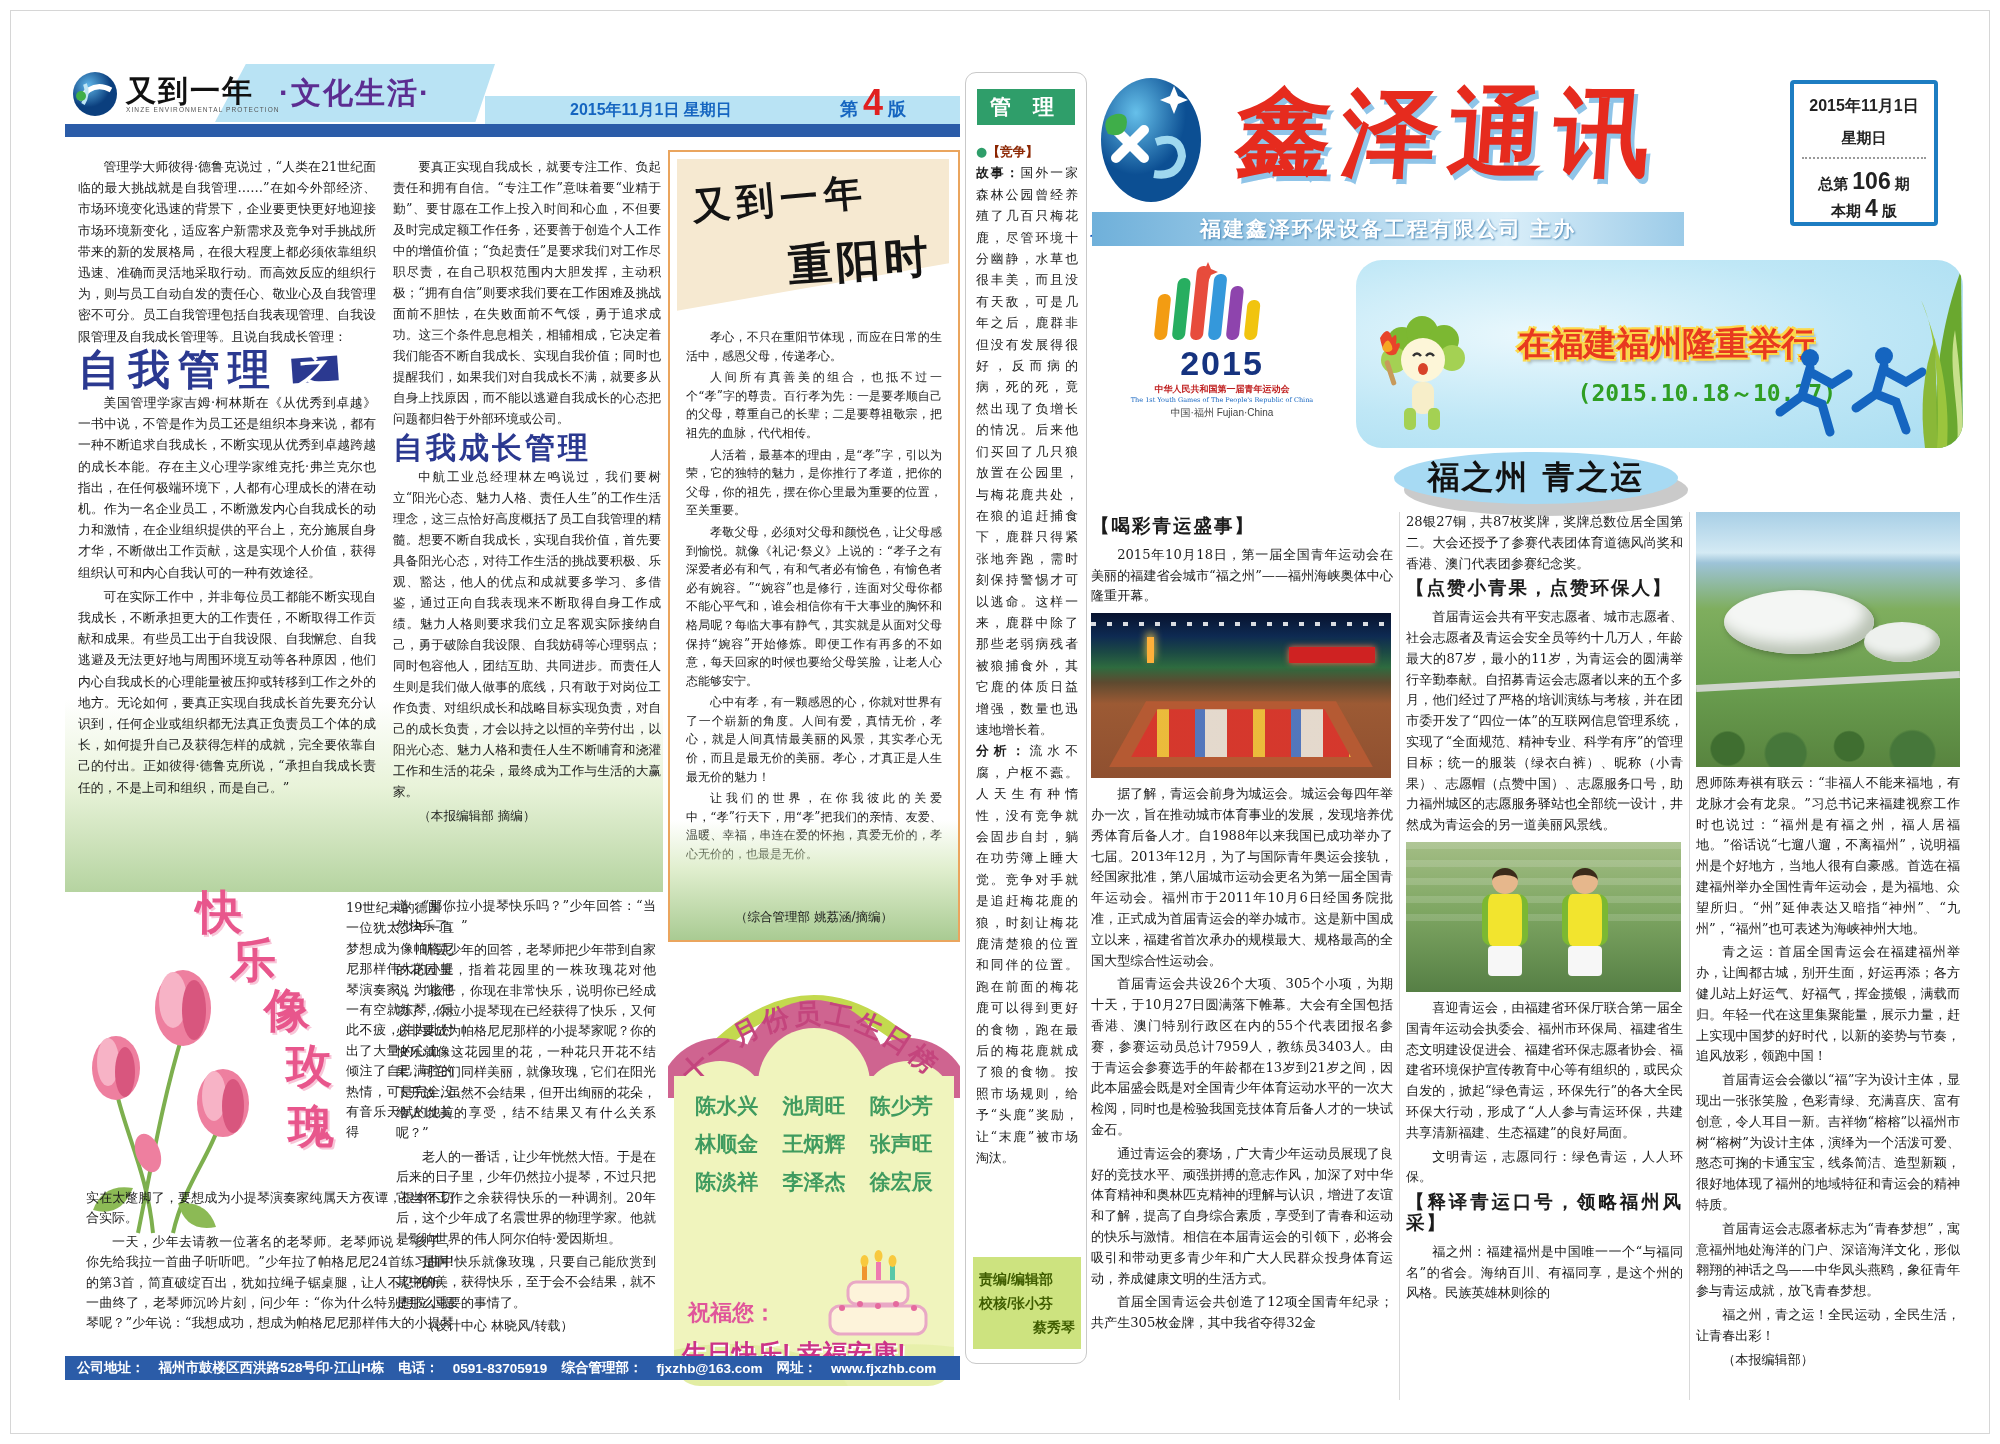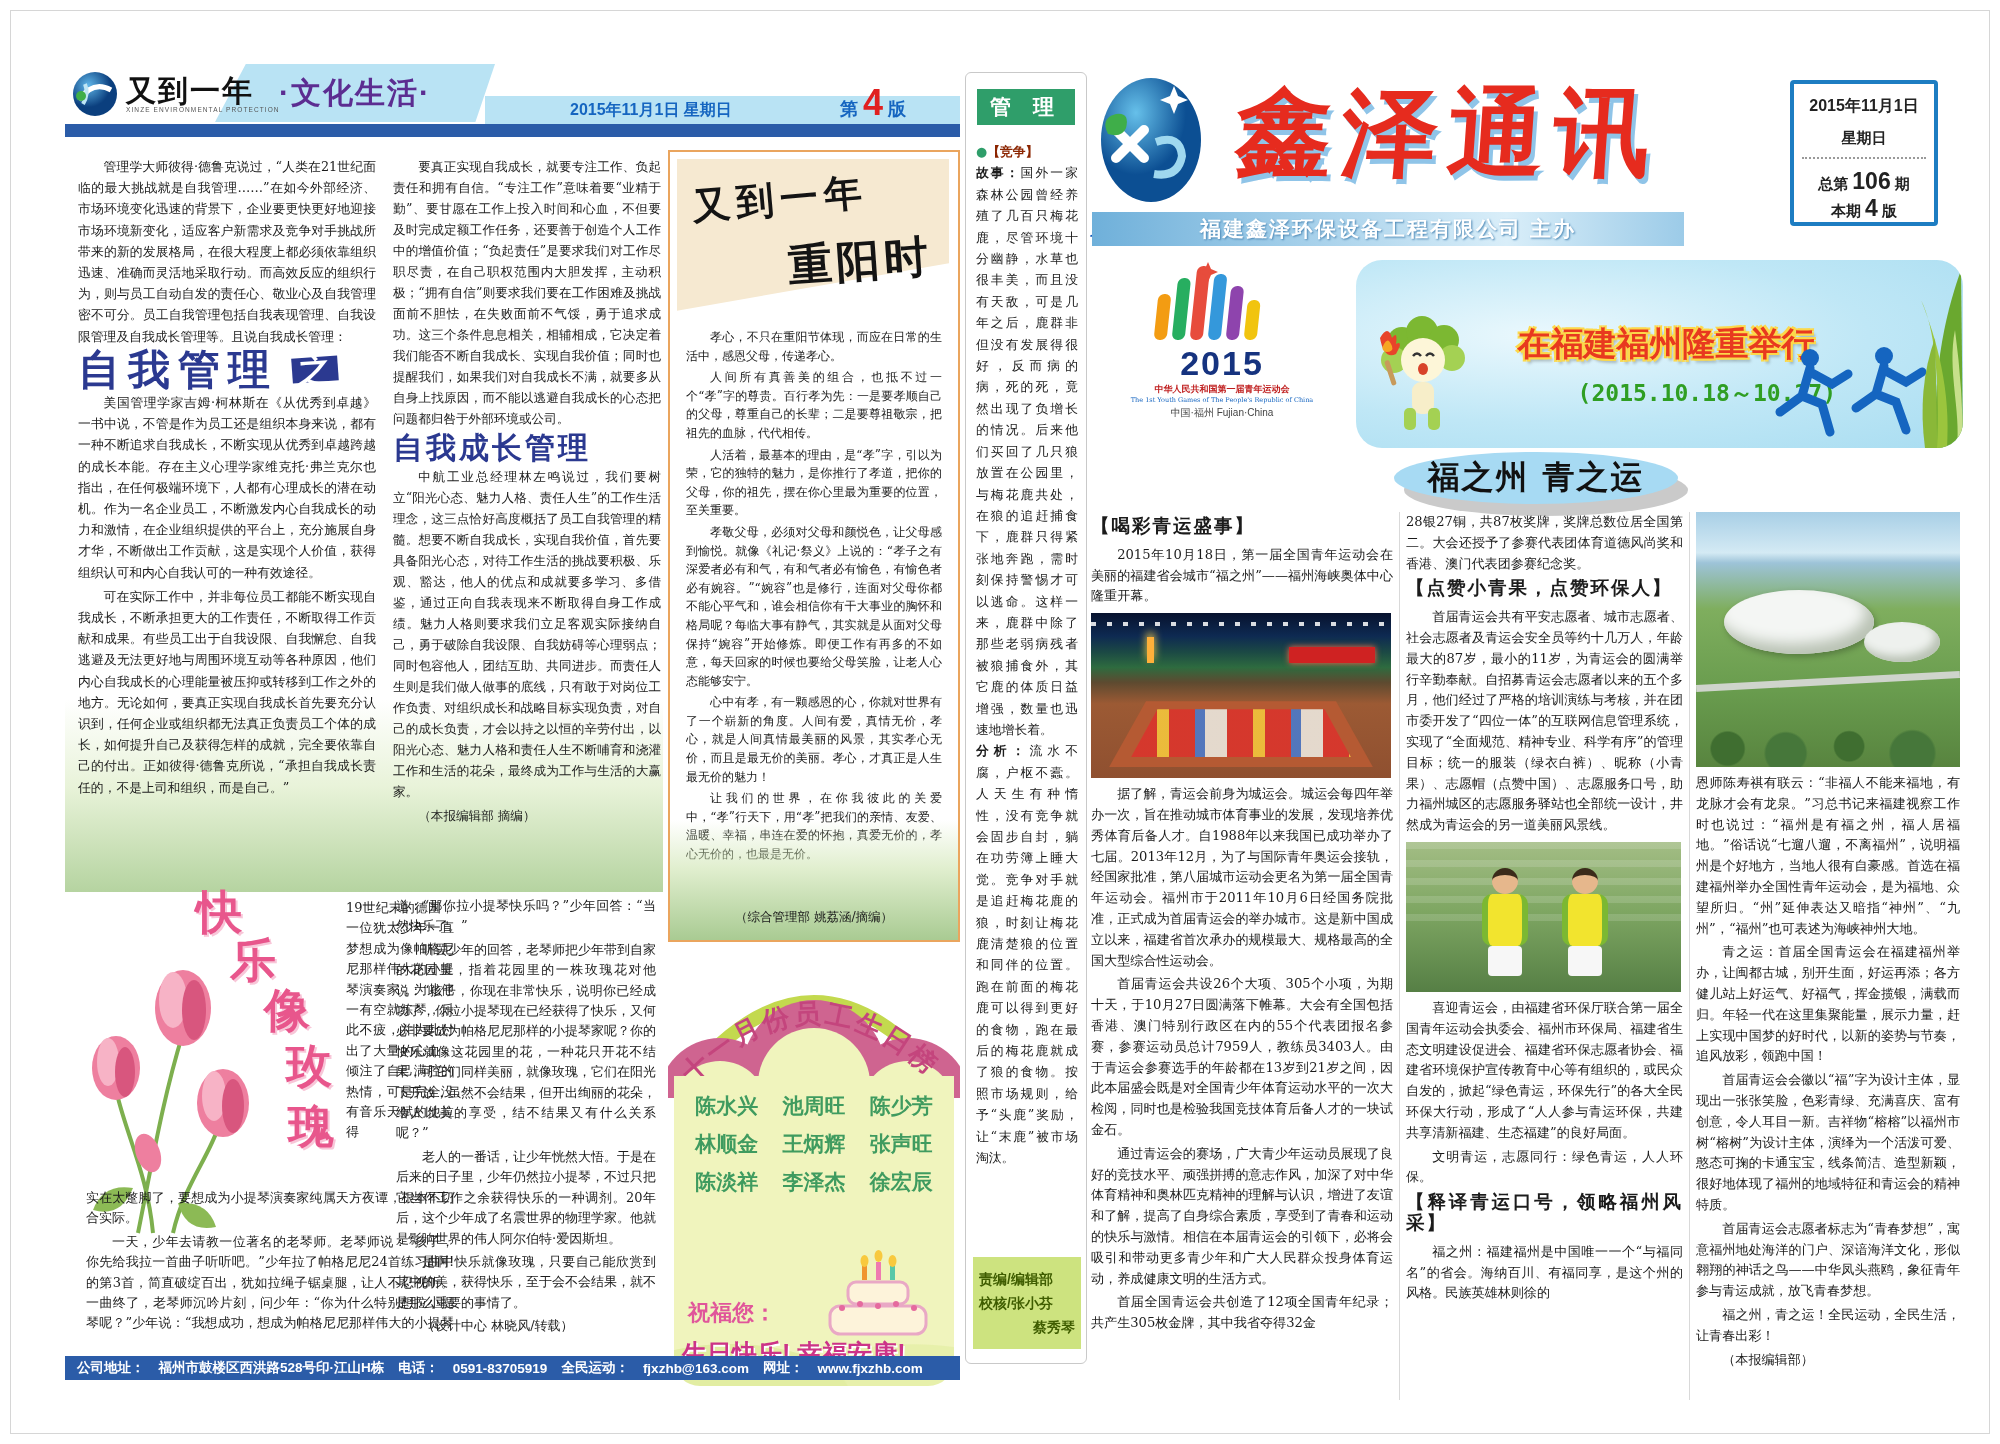--- a/index.html
+++ b/index.html
@@ -63,21 +63,21 @@
   .bday-names{margin:16px 10px 0;display:grid;grid-template-columns:repeat(3,1fr);row-gap:10px;column-gap:2px;}
   .bday-names span{font-family:"Liberation Sans",sans-serif;font-weight:bold;font-size:21px;color:#3f9b5f;text-align:center;}
   .bday-wish1{position:absolute;left:14px;bottom:58px;font-family:"Liberation Sans",sans-serif;font-weight:bold;font-size:22px;color:#e0559a;}
   .bday-wish2{position:absolute;left:8px;bottom:16px;font-family:"Liberation Sans",sans-serif;font-weight:900;font-size:25px;color:#cc3388;text-shadow:1.5px 1.5px 0 #fff;white-space:nowrap;}
   .cake{position:absolute;right:12px;bottom:46px;}
 
   .lp-footer{left:0px;top:1296px;width:895px;height:24px;background:#2b5ca8;color:#fff;
      font-family:"Liberation Sans",sans-serif;font-weight:bold;font-size:13.5px;display:flex;align-items:center;gap:14px;padding-left:12px;box-sizing:border-box;white-space:nowrap;}
 
   
-  #mid{left:965px;top:72px;width:122px;height:1292px;background:#fff;border:1px solid #c9c9c9;border-radius:6px;box-sizing:border-box;}
+  #mid{left:965px;top:72px;width:122px;height:1292px;background:#fff;border:1px solid #c9c9c9;border-radius:11px;box-sizing:border-box;}
   .mid-h{position:absolute;left:11px;top:16px;width:98px;height:36px;background:#2f9e6a;color:#fff;
      font-family:"Liberation Sans",sans-serif;font-weight:bold;font-size:21px;display:flex;align-items:center;justify-content:center;letter-spacing:8px;}
   .mid-t{position:absolute;left:10px;top:68px;width:102px;height:1096px;font-size:12.8px;line-height:21.4px;text-align:justify;overflow:hidden;}
   .mid-t .tag{color:#8b2500;font-weight:bold;}
   .mid-t .blt{color:#2f9e6a;}
   .mid-credit{position:absolute;left:7px;bottom:14px;width:108px;background:#cde37f;padding:10px 6px;box-sizing:border-box;
      font-family:"Liberation Sans",sans-serif;font-weight:bold;font-size:14px;color:#3f5d00;line-height:24px;}
   .mid-credit .r{text-align:right;}
 
   
@@ -307,21 +307,21 @@
       <div class="bday-wish1">祝福您：</div>
       <div class="bday-wish2">生日快乐! 幸福安康!</div>
     </div>
   </div>
 
   <div class="abs lp-footer">
     <span>公司地址：</span>
     <span>福州市鼓楼区西洪路528号印·江山H栋</span>
     <span>电话：</span>
     <span>0591-83705919</span>
-    <span>全民运动：</span>
+    <span>综合管理部：</span>
     <span>fjxzhb@163.com</span>
     <span>网址：</span>
     <span>www.fjxzhb.com</span>
   </div>
 </div>
 
 <div id="mid" class="abs">
   <div class="mid-h">管 理</div>
   <div class="mid-t">
     <p style="margin:0;text-align:left;"><span class="blt">●</span><b class="tag">【竞争】</b></p>

